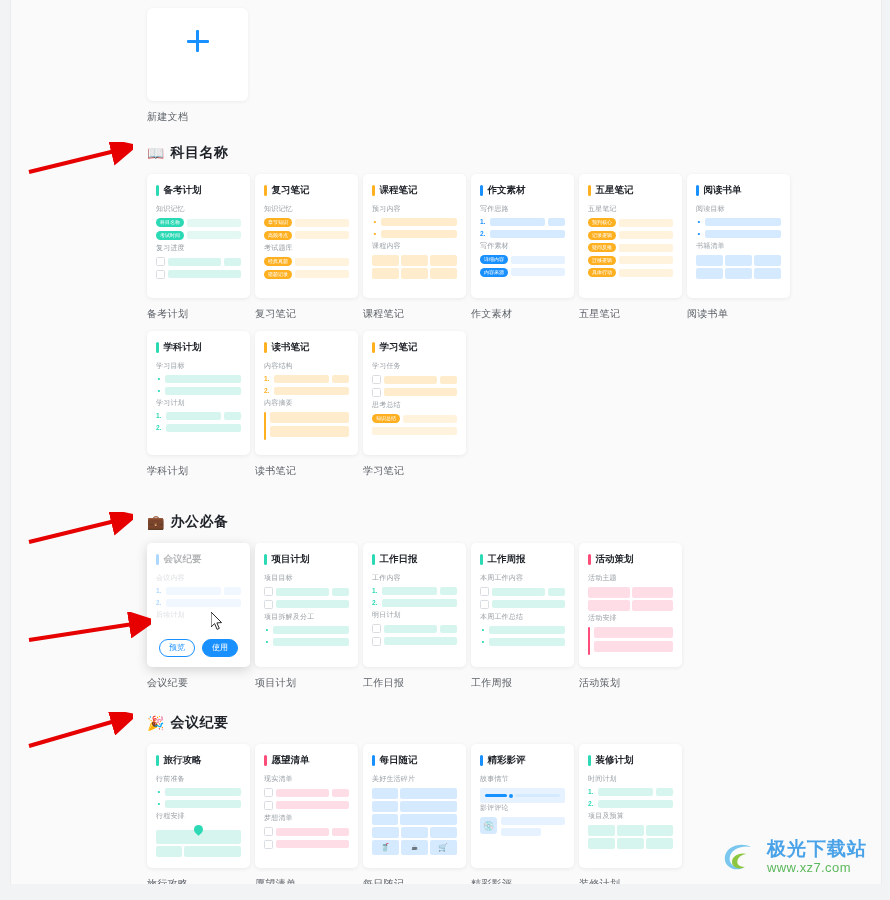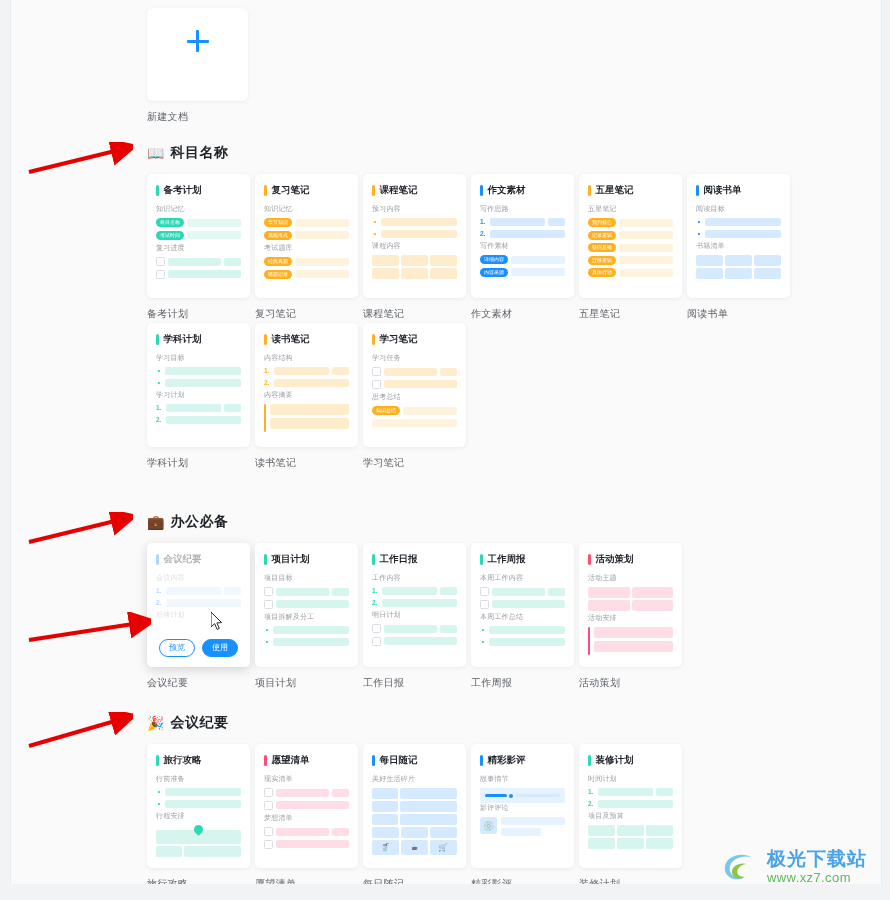--- a/index.html
+++ b/index.html
@@ -33,21 +33,21 @@
   .tile-caption{
     margin-top:9px;font-size:10px;color:#5a5f66;letter-spacing:.3px;
   }
 
   
   .section{position:absolute;left:10px;}
   .section-head{display:flex;align-items:center;gap:6px;margin-bottom:12px;}
   .section-emoji{font-size:14px;line-height:1;}
   .section-title{font-size:14px;font-weight:bold;color:#1f2329;letter-spacing:.5px;}
 
-  .grid{display:flex;flex-wrap:wrap;gap:2px 5px;}
+  .grid{display:flex;flex-wrap:wrap;gap:10px 5px;}
   .cell{width:103px;}
   .card{
     position:relative;width:103px;height:124px;background:#fff;border-radius:5px;
     box-shadow:0 1px 4px rgba(0,0,0,.07);
     padding:10px 9px 0 9px;box-sizing:border-box;overflow:hidden;
   }
   .card.hovered{box-shadow:0 3px 12px rgba(0,0,0,.16);}
   .card-title{display:flex;align-items:center;gap:5px;margin-bottom:7px;}
   .bar{width:2.5px;height:11px;border-radius:2px;flex:none;}
   .card-title span{font-size:9.5px;font-weight:bold;color:#1f2329;white-space:nowrap;}
@@ -95,21 +95,21 @@
   }
   .btn-ghost{background:#fff;color:#1890ff;border:1px solid #1890ff;}
   .btn-primary{background:#1890ff;color:#fff;border:1px solid #1890ff;}
   .card.hovered .fade{opacity:.35;}
 
   .cursor{position:absolute;left:200px;top:612px;width:13px;height:19px;z-index:30;}
 
   
   .arrow{position:absolute;z-index:40;}
 
-  .watermark{position:absolute;right:14px;bottom:0;display:flex;align-items:center;gap:12px;z-index:25;}
+  .watermark{position:absolute;right:14px;bottom:10px;display:flex;align-items:center;gap:12px;z-index:25;}
   .wm-text{display:flex;flex-direction:column;line-height:1;}
   .wm-cn{font-size:19px;font-weight:bold;color:#4aa3e8;letter-spacing:1px;}
   .wm-url{font-size:13px;color:#5cb85c;letter-spacing:.4px;margin-top:3px;}
 </style>
 </head>
 <body>
 
 <div class="page">
   <div class="content" id="content">
 

